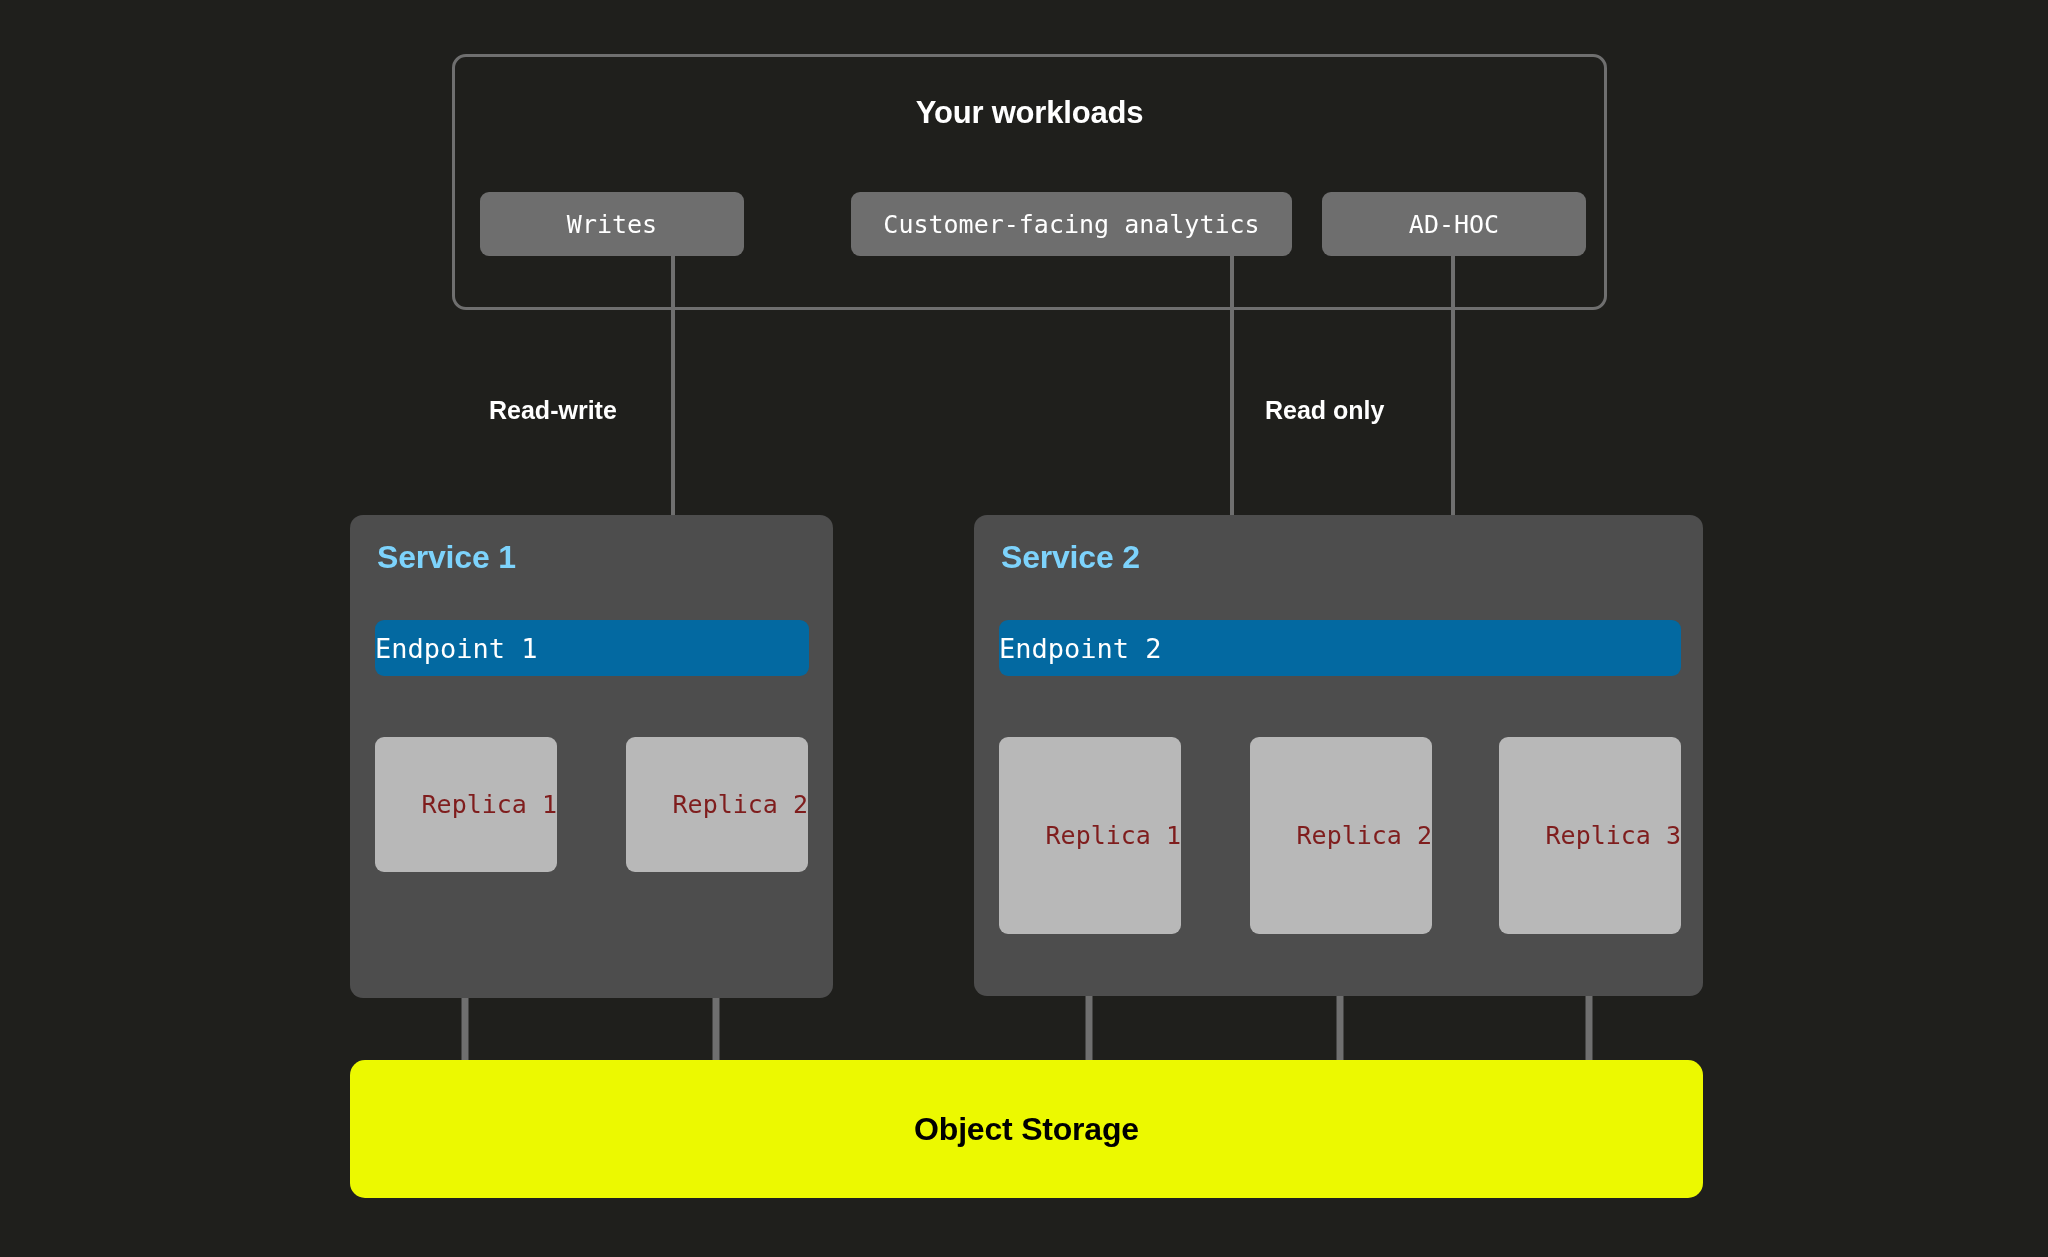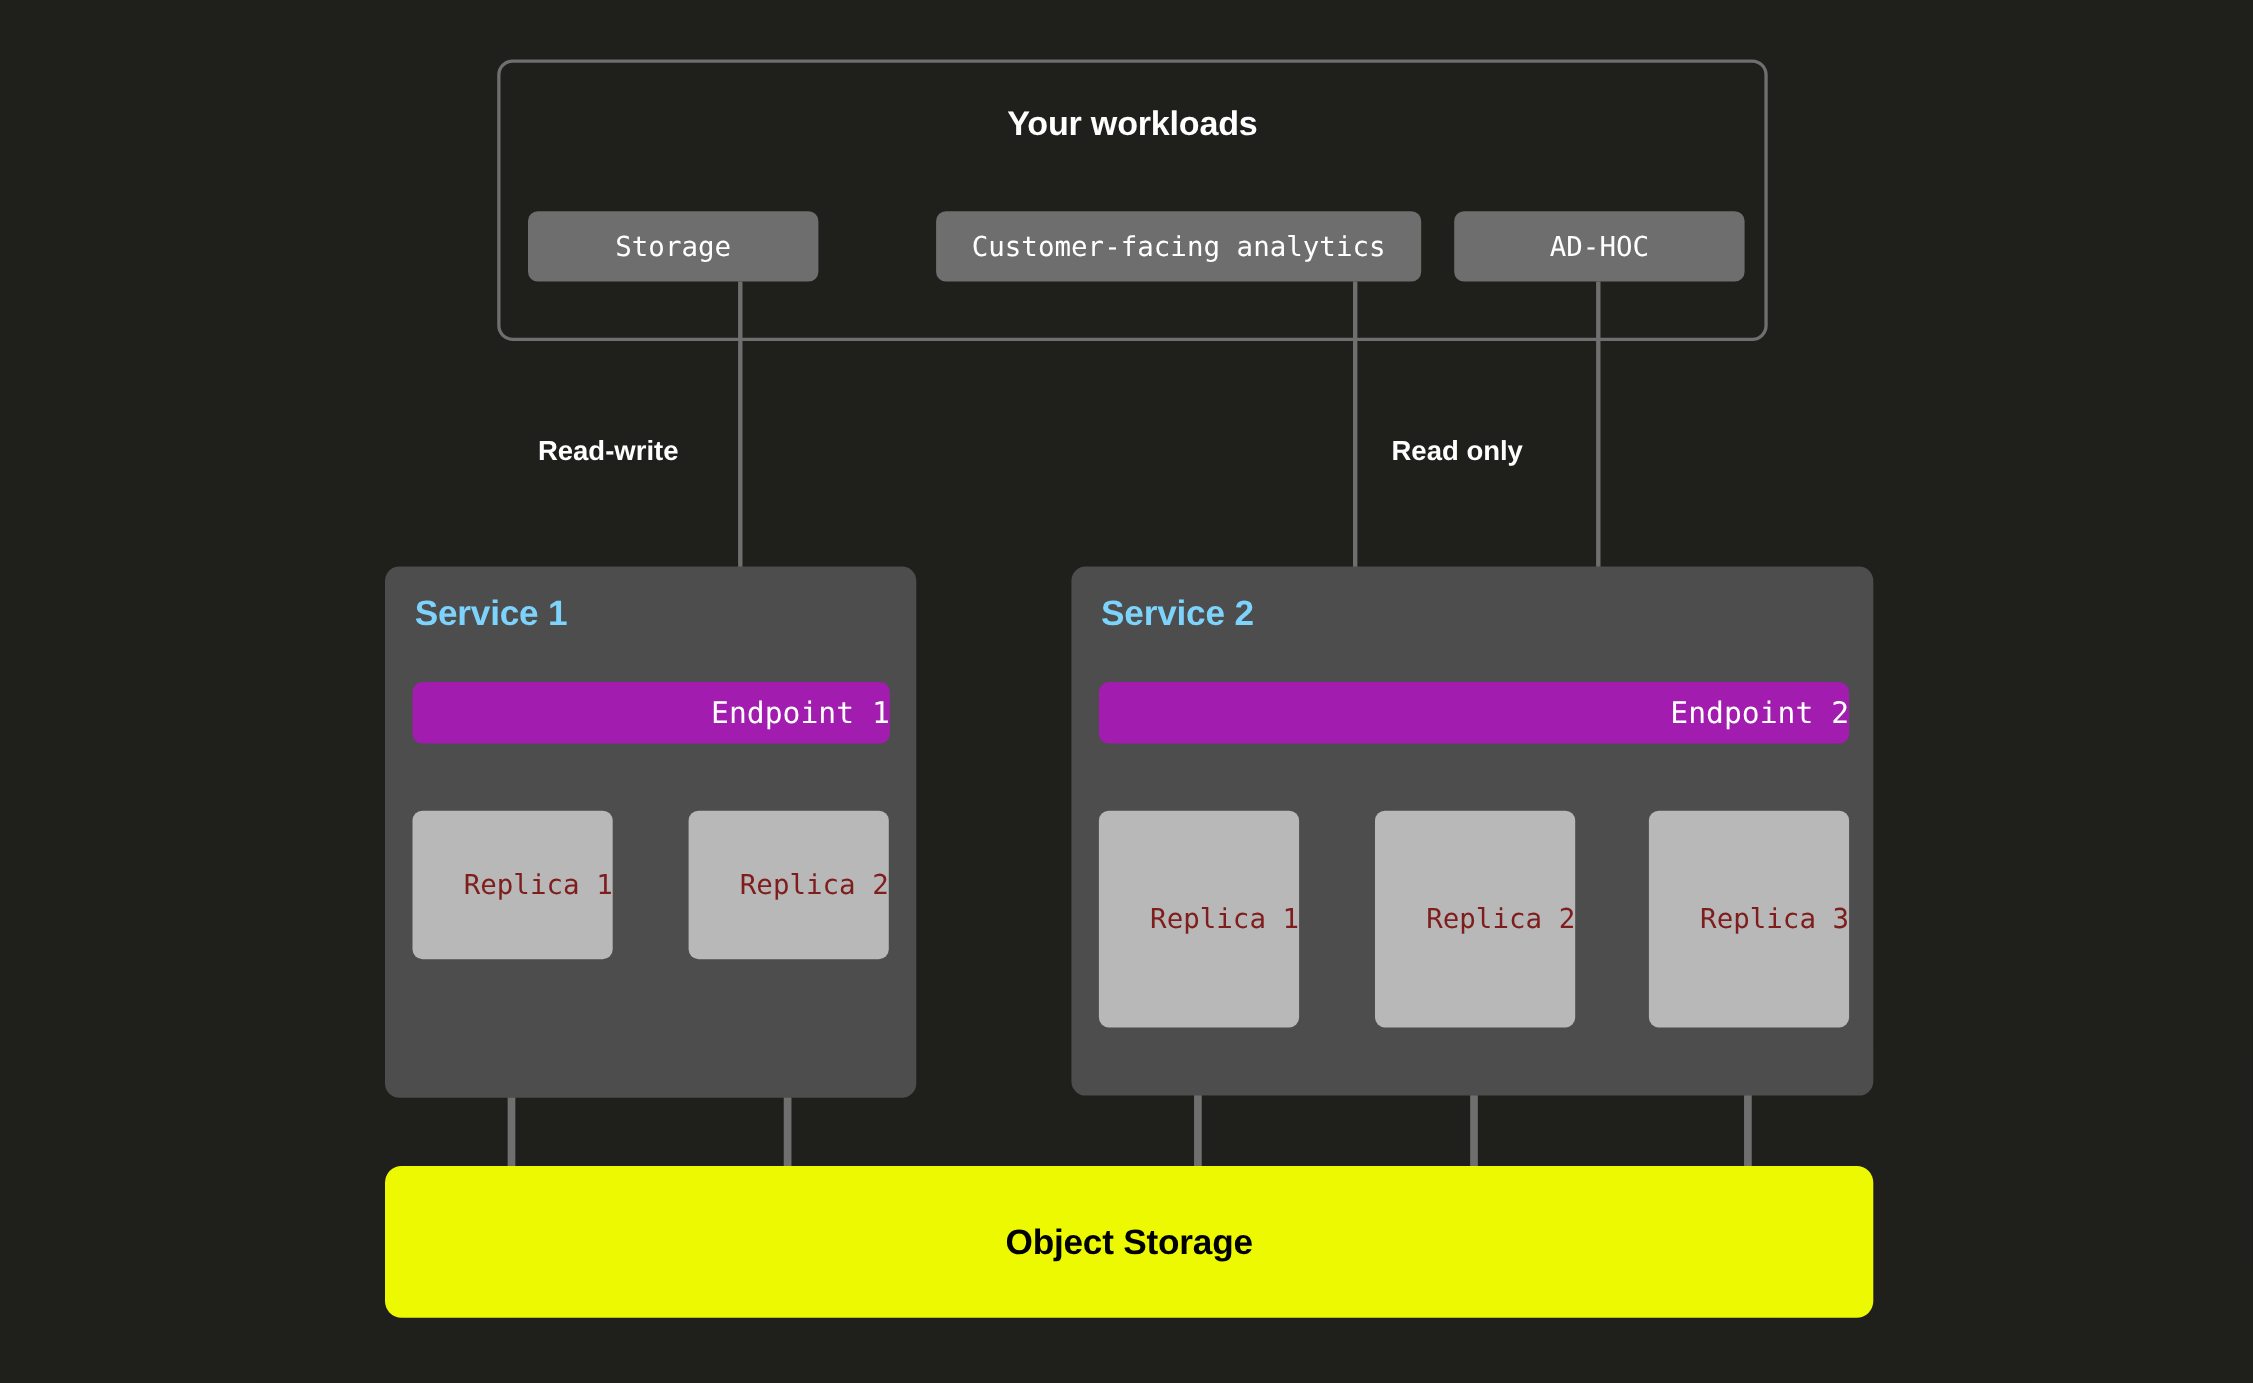--- a/index.html
+++ b/index.html
@@ -89,28 +89,28 @@
     position: absolute;
     left: 27px; top: 24px;
     color: #7dd3fc;
     font-size: 32px;
     font-weight: bold;
     letter-spacing: -0.2px;
   }
 
   .endpoint {
     position: absolute;
-    background: #a21caf;
+    background: #0369a1;
     border-radius: 9px;
     color: #ffffff;
     font-family: "DejaVu Sans Mono", monospace;
     font-size: 27px;
     display: flex;
     align-items: center;
-    justify-content: flex-end;
+    justify-content: flex-start;
     white-space: nowrap;
     z-index: 3;
   }
   .ep1 { left: 375px;  top: 620px; width: 434px; height: 56px; }
   .ep2 { left: 999px;  top: 620px; width: 682px; height: 56px; }
 
   .replica {
     position: absolute;
     background: #b8b8b8;
     border-radius: 9px;
@@ -172,21 +172,21 @@
     <path d="M1089,676 L1089,1060" stroke="#6f6f6f" stroke-width="7" fill="none"></path>
     <path d="M1340,676 L1340,1060" stroke="#6f6f6f" stroke-width="7" fill="none"></path>
     <path d="M1589,676 L1589,1060" stroke="#6f6f6f" stroke-width="7" fill="none"></path>
   </svg>
 
   <div class="workloads-box">
     <div class="workloads-title">Your workloads</div>
   </div>
 
   <div class="wl-chip wl-writes">
-    <span>Storage</span>
+    <span>Writes</span>
   </div>
   <div class="wl-chip wl-analytics">
     <span>Customer-facing analytics</span>
   </div>
   <div class="wl-chip wl-adhoc">
     <span>AD-HOC</span>
   </div>
 
   <div class="edge-label lbl-rw">Read-write</div>
   <div class="edge-label lbl-ro">Read only</div>

